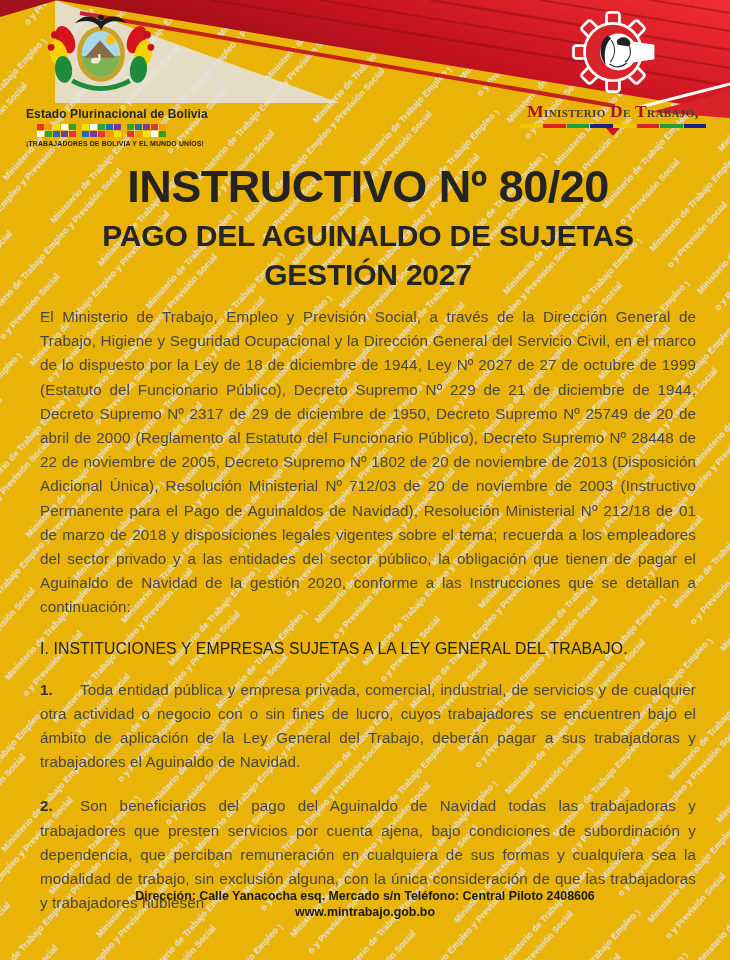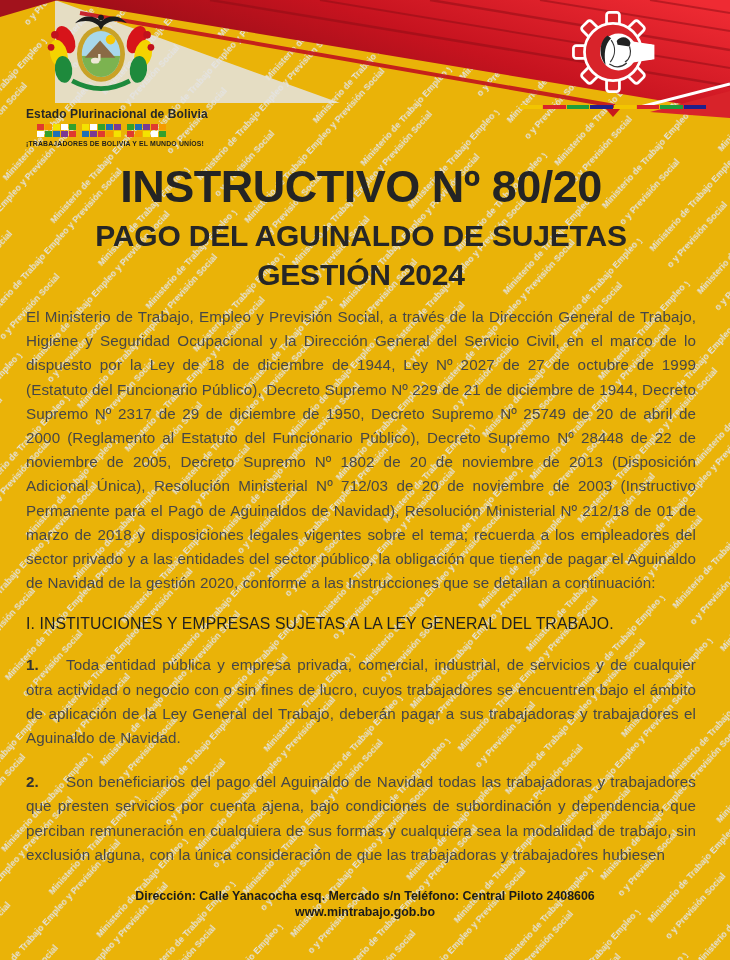--- a/index.html
+++ b/index.html
@@ -22,21 +22,21 @@
   .motto{font-size:6.9px;font-weight:700;color:#1d1d1d;letter-spacing:0.15px;margin-top:3px;white-space:nowrap;}
   .right-logo{position:absolute;left:520px;top:6px;width:186px;text-align:center;z-index:2;}
   .mtext{font-family:"Liberation Serif",serif;font-variant:small-caps;color:#3d3d3d;font-weight:700;line-height:1.08;white-space:nowrap;}
   .mline1{font-size:15.5px;letter-spacing:0.4px;}
   .mline2{font-size:13.5px;letter-spacing:0.3px;}
   .cap{color:#a31621;font-size:1.13em;}
   .ministry-stripe{display:flex;gap:1px;height:4px;margin-top:3px;}
   .ministry-stripe i{flex:1;display:block;}
   .stripe-tri{width:0;height:0;margin:0 auto;border-left:7px solid transparent;border-right:7px solid transparent;border-top:8px solid #c8161d;}
   
-  main{position:relative;z-index:1;padding:0 34px 0 26px;}
+  main{position:relative;z-index:1;padding:0 34px 0 40px;}
   .t1{margin:4px 0 0;text-align:center;font-size:45px;font-weight:700;color:#242424;letter-spacing:-0.5px;line-height:50px;}
   .t2{margin:5px 0 0;text-align:center;font-size:30px;font-weight:700;color:#262626;line-height:37px;letter-spacing:-0.2px;}
   .t3{margin:2px 0 0;text-align:center;font-size:30px;font-weight:700;color:#262626;line-height:37px;letter-spacing:-0.2px;}
   .intro{margin:12px 0 0;font-size:15.2px;line-height:24.2px;text-align:justify;color:#474747;letter-spacing:0.1px;}
   .sec-heading{margin:20px 0 0;font-size:15.8px;font-weight:400;color:#1f1f1f;letter-spacing:0.1px;}
   .item{margin:20px 0 0;font-size:15.2px;line-height:24.2px;text-align:justify;color:#474747;letter-spacing:0.1px;}
   .inum{font-weight:700;color:#333;display:inline-block;width:40px;}
   
   footer{position:absolute;left:0;top:888px;width:100%;text-align:center;z-index:1;}
   .f1{font-size:12.4px;font-weight:700;color:#1b1b1b;line-height:16px;}
@@ -179,38 +179,39 @@
           <circle r="31" fill="#d8232a" stroke="#fff" stroke-width="3"></circle>
           <circle cx="6" cy="0" r="20" fill="#fff"></circle>
           <polygon points="18,-12 45,-8 45,8 18,12" fill="#fff"></polygon>
           <path d="M-6,-18 C-15,-12 -16,4 -8,14 C-10,2 -9,-8 -2,-15 Z" fill="#222"></path>
           <path d="M-2,-13 C3,-6 3,3 -3,11" stroke="#333" stroke-width="1.3" fill="none"></path>
           <path d="M4,-12 C8,-18 17,-17 19,-10 L18,-6 5,-8 Z" fill="#222"></path>
           <path d="M18,-6 C20,0 19,7 13,11" stroke="#333" stroke-width="1.3" fill="none"></path>
           <path d="M-4,13 C2,17 9,17 15,12" stroke="#333" stroke-width="1.3" fill="none"></path>
         </g>
       </svg>
+      <div class="mtext mline1"><span class="cap">M</span>inisterio <span class="cap">D</span>e <span class="cap">T</span>rabajo,</div>
       <div class="ministry-stripe">
           <i style="background: rgb(242, 197, 0);"></i>
           <i style="background: rgb(216, 35, 42);"></i>
           <i style="background: rgb(30, 158, 60);"></i>
           <i style="background: rgb(32, 32, 138);"></i>
           <i style="background: rgb(242, 197, 0);"></i>
           <i style="background: rgb(216, 35, 42);"></i>
           <i style="background: rgb(30, 158, 60);"></i>
           <i style="background: rgb(32, 32, 138);"></i>
         </div>
       <div class="stripe-tri"></div>
     </div>
   </header>
 
   <main>
     <h1 class="t1">INSTRUCTIVO Nº 80/20</h1>
     <h2 class="t2">PAGO DEL AGUINALDO DE SUJETAS</h2>
-    <h2 class="t3">GESTIÓN 2024</h2>
+    <h2 class="t3">GESTIÓN 2027</h2>
 
     <p class="intro">El Ministerio de Trabajo, Empleo y Previsión Social, a través de la Dirección General de Trabajo, Higiene y Seguridad Ocupacional y la Dirección General del Servicio Civil, en el marco de lo dispuesto por la Ley de 18 de diciembre de 1944, Ley Nº 2027 de 27 de octubre de 1999 (Estatuto del Funcionario Público), Decreto Supremo Nº 229 de 21 de diciembre de 1944, Decreto Supremo Nº 2317 de 29 de diciembre de 1950, Decreto Supremo Nº 25749 de 20 de abril de 2000 (Reglamento al Estatuto del Funcionario Público), Decreto Supremo Nº 28448 de 22 de noviembre de 2005, Decreto Supremo Nº 1802 de 20 de noviembre de 2013 (Disposición Adicional Única), Resolución Ministerial Nº 712/03 de 20 de noviembre de 2003 (Instructivo Permanente para el Pago de Aguinaldos de Navidad), Resolución Ministerial Nº 212/18 de 01 de marzo de 2018 y disposiciones legales vigentes sobre el tema; recuerda a los empleadores del sector privado y a las entidades del sector público, la obligación que tienen de pagar el Aguinaldo de Navidad de la gestión 2020, conforme a las Instrucciones que se detallan a continuación:</p>
 
     <h3 class="sec-heading">I. INSTITUCIONES Y EMPRESAS SUJETAS A LA LEY GENERAL DEL TRABAJO.</h3>
 
     <p class="item"><b class="inum">1.</b><span>Toda entidad pública y empresa privada, comercial, industrial, de servicios y de cualquier otra actividad o negocio con o sin fines de lucro, cuyos trabajadores se encuentren bajo el ámbito de aplicación de la Ley General del Trabajo, deberán pagar a sus trabajadoras y trabajadores el Aguinaldo de Navidad.</span></p>
 
     <p class="item"><b class="inum">2.</b><span>Son beneficiarios del pago del Aguinaldo de Navidad todas las trabajadoras y trabajadores que presten servicios por cuenta ajena, bajo condiciones de subordinación y dependencia, que perciban remuneración en cualquiera de sus formas y cualquiera sea la modalidad de trabajo, sin exclusión alguna, con la única consideración de que las trabajadoras y trabajadores hubiesen</span></p>
   </main>
 

